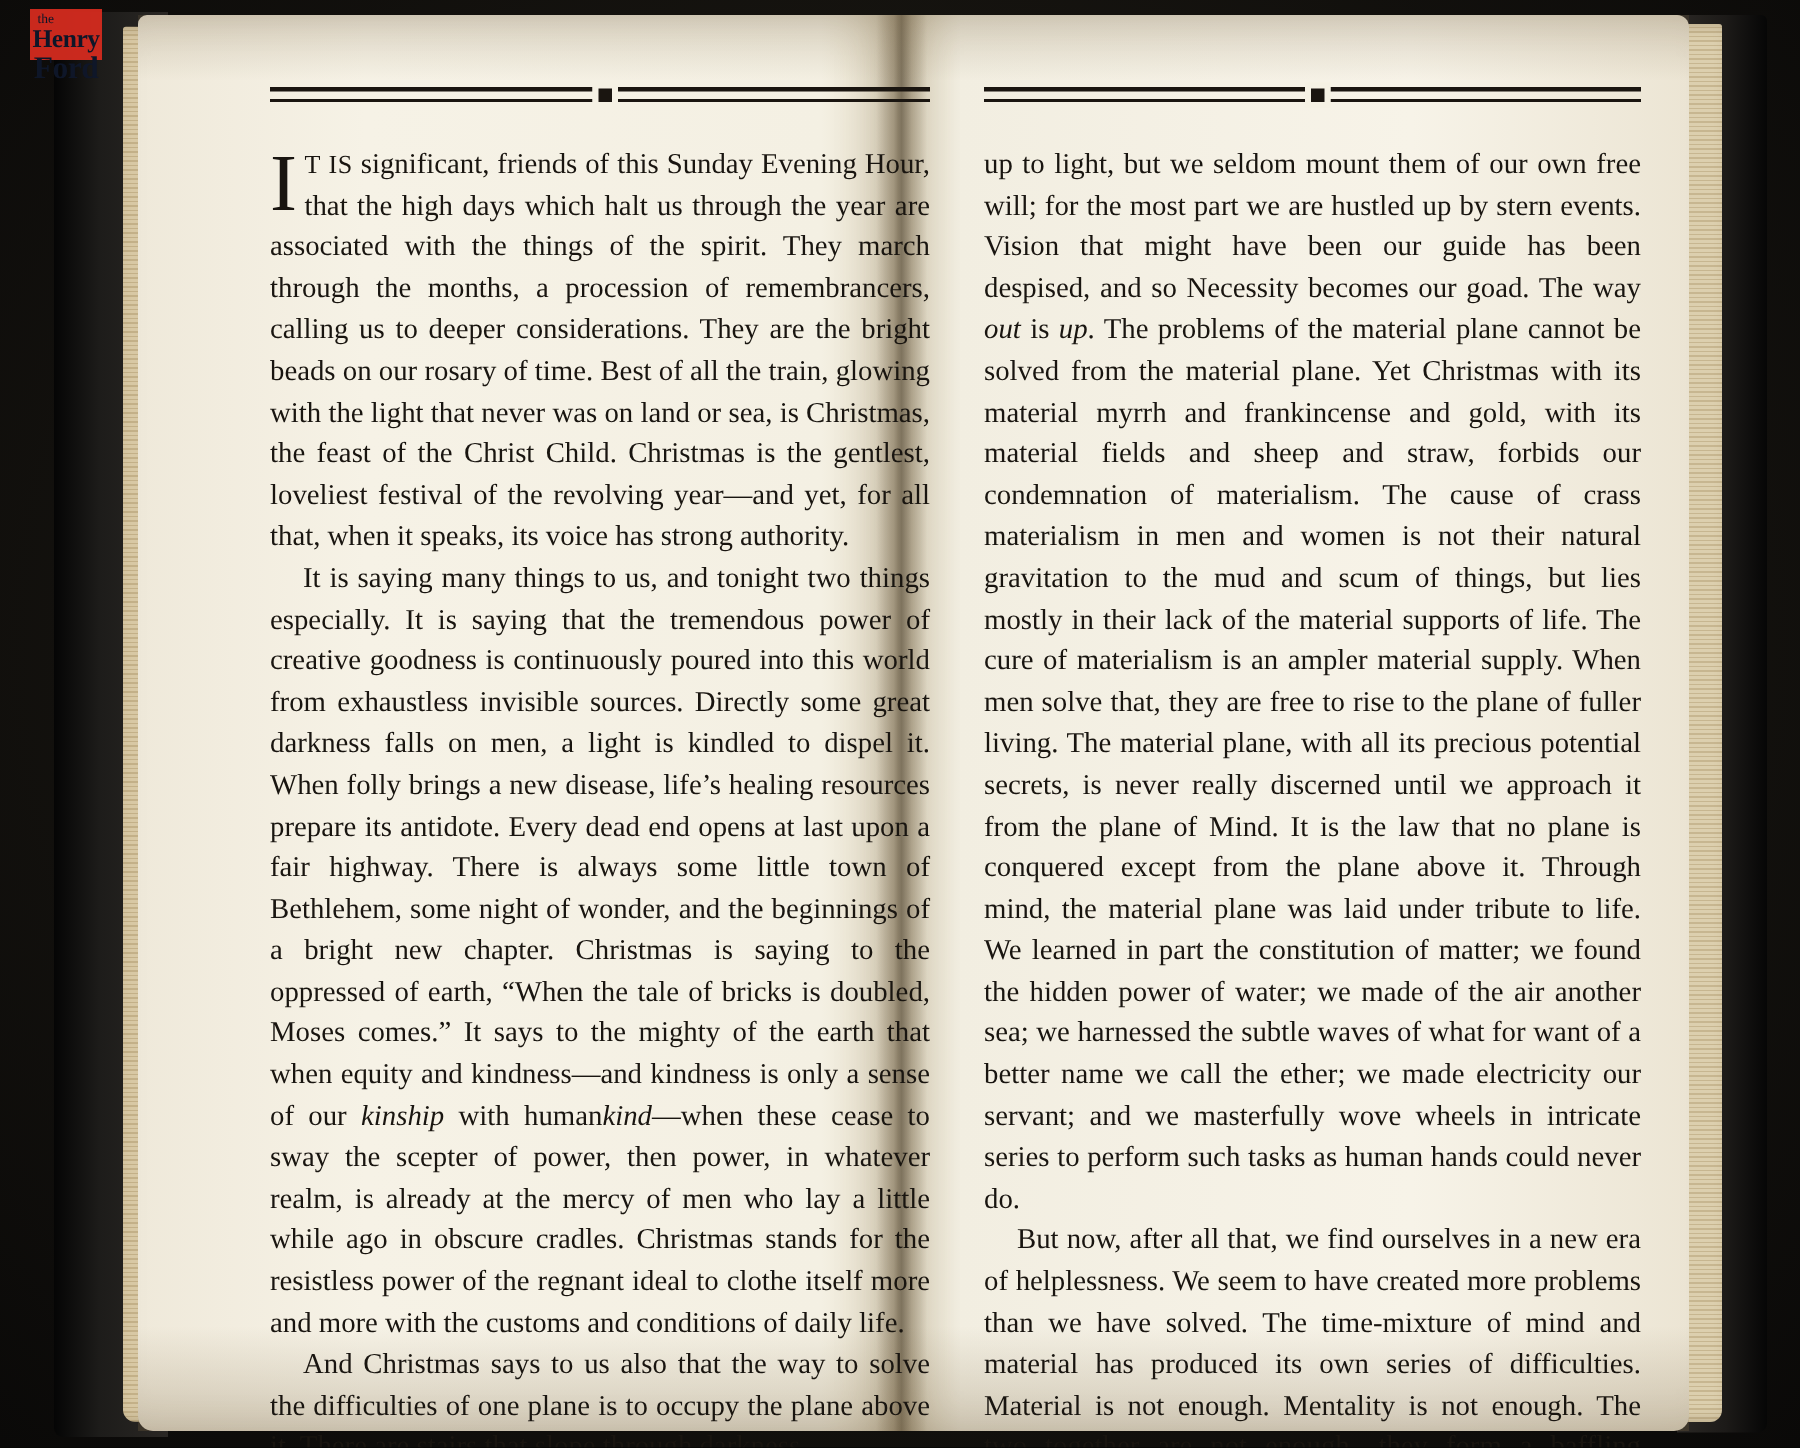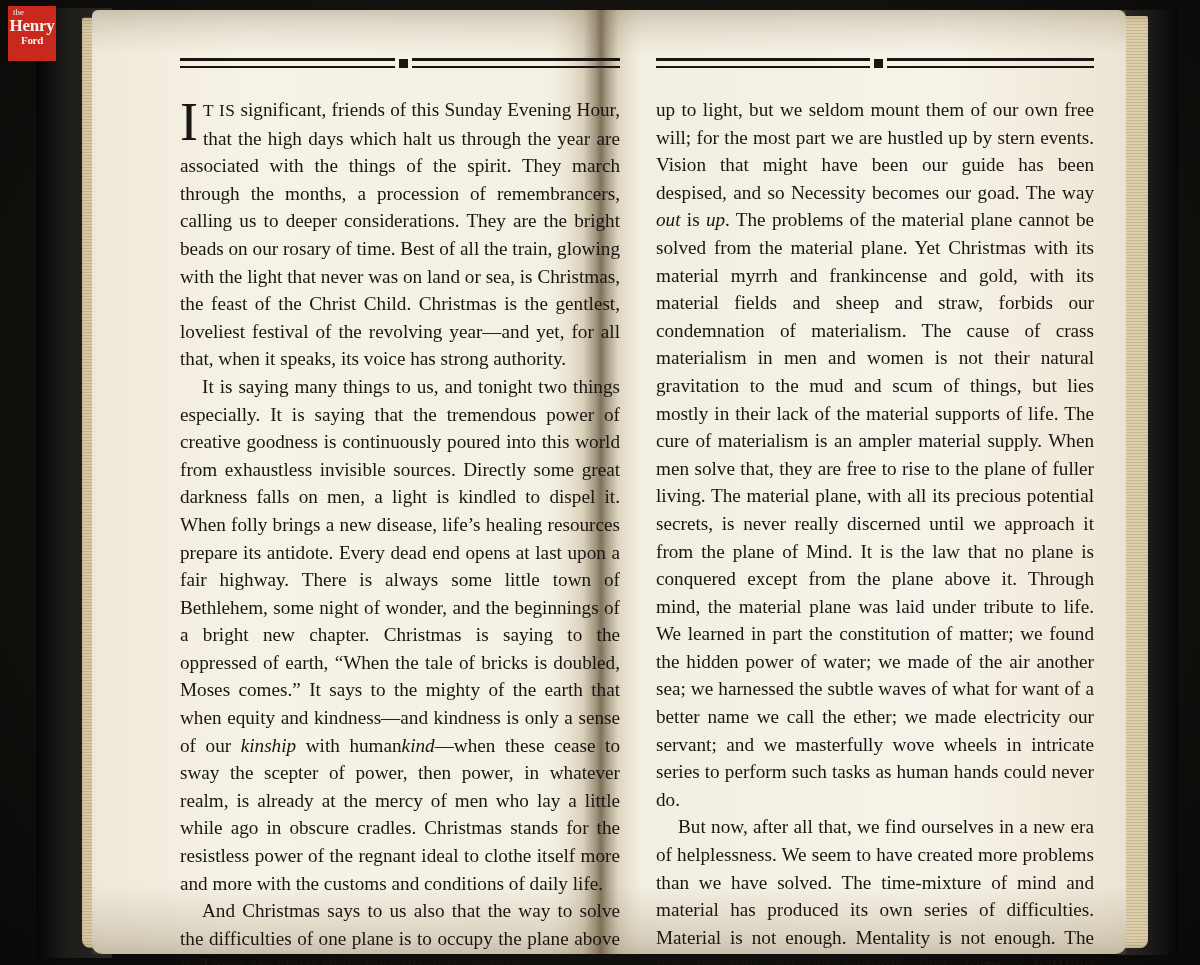--- a/index.html
+++ b/index.html
@@ -214,36 +214,36 @@
     padding: 2px 5px 0 0;
     margin-top: 1px;
     font-weight: 400;
   }
   .sc { font-size: 17.4px; letter-spacing: 0.4px; }
   em.it { font-style: italic; }
 
   
   .logo {
     position: absolute;
-    left: 8px;
+    left: 20px;
     top: 6px;
     width: 48px;
-    height: 55px;
+    height: 34px;
     background: #d42b1f;
-    color: #ffffff;
+    color: #0f172a;
     font-family: "Liberation Serif", serif;
     text-align: center;
     line-height: 1.02;
     padding: 2px 0 0 0;
     box-sizing: border-box;
     opacity: 0.95;
   }
   .logo .l1 { font-size: 9px; display:block; text-align:left; padding-left:5px; }
   .logo .l2 { font-size: 17px; display:block; font-weight: 700; letter-spacing: -0.3px; }
-  .logo .l3 { font-size: 11px; display:block; font-weight: 700; letter-spacing: -0.3px; }
+  .logo .l3 { font-size: 21px; display:block; font-weight: 700; letter-spacing: -0.3px; }
 </style>
 </head>
 <body>
 
 <div id="page">
   <div class="backdrop"></div>
 
   <div class="book">
     <div class="cover-left"></div>
     <div class="cover-right"></div>

